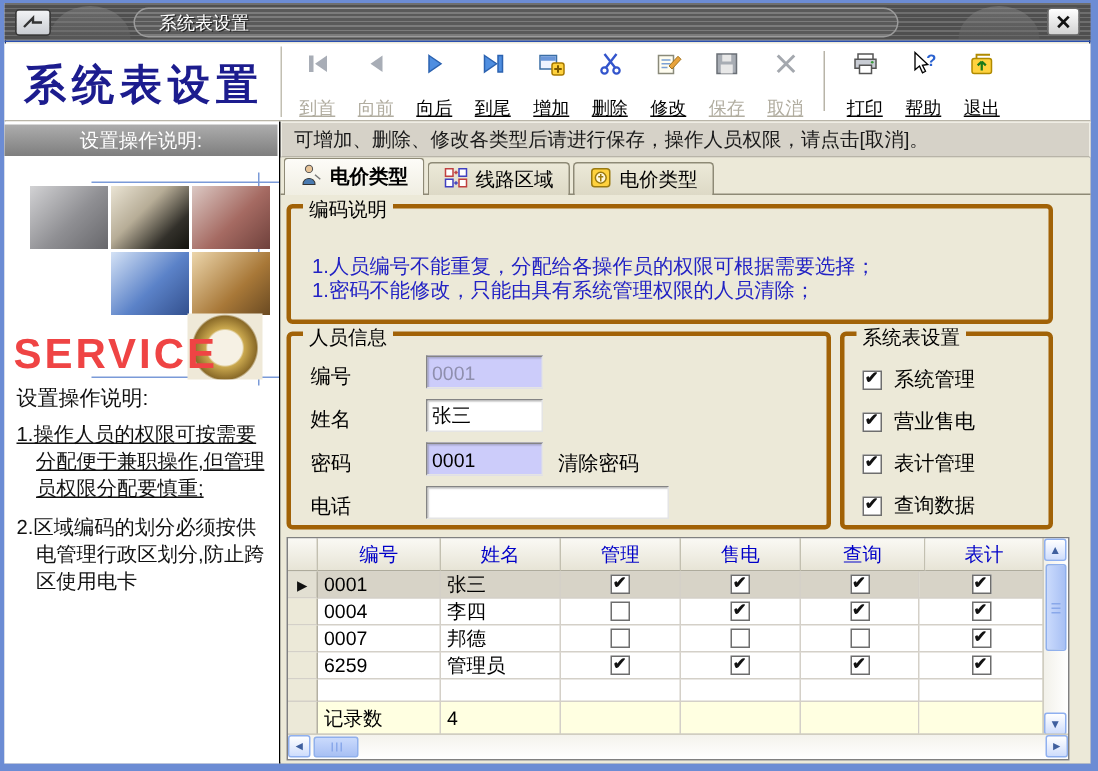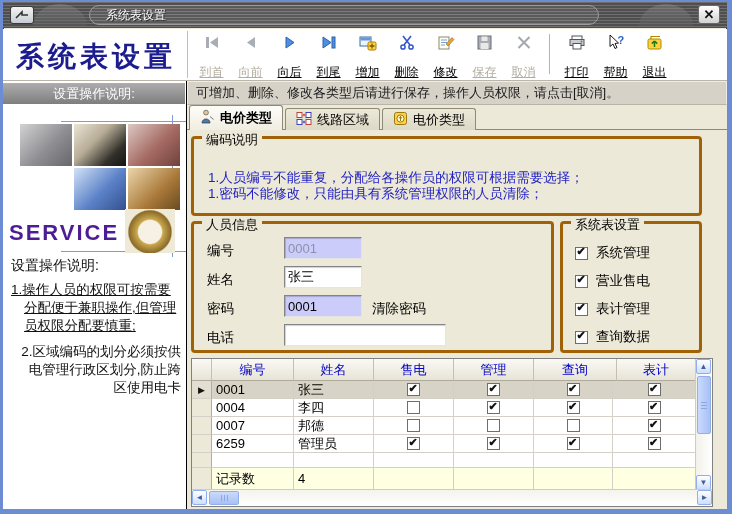--- a/index.html
+++ b/index.html
@@ -62,26 +62,26 @@
   .tile-tools{ left:17px; top:43px; background:linear-gradient(135deg,#d2d2d4,#8f8f93 55%,#67676b); }
   .tile-pen{ left:71px; top:43px; background:linear-gradient(135deg,#eae4d4,#b7ad97 40%,#32302a 75%,#14140f); }
   .tile-pens{ left:125px; top:43px; background:linear-gradient(135deg,#dcc9c4,#a56a62 55%,#6f413c); }
   .tile-keyboard{ left:71px; top:87px; background:linear-gradient(135deg,#d4e2f6,#5b82c8 55%,#33508e); }
   .tile-files{ left:125px; top:87px; background:linear-gradient(135deg,#ecd6ac,#a87838 60%,#6a4a22); }
   .tile-watch{ left:122px; top:128px; width:50px; height:44px;
     background:radial-gradient(circle at 50% 52%, #f6f1e4 34%, #caa84e 38%, #8a6a28 62%, #efe9d8 66%); }
   .cross-h1{ position:absolute; left:58px; right:0; top:40px; height:1px; background:#7a9ad8; }
   .cross-h2{ position:absolute; left:58px; right:0; top:170px; height:1px; background:#7a9ad8; }
   .cross-v{ position:absolute; left:169px; top:34px; height:142px; width:1px; background:#7a9ad8; }
-  .service{ position:absolute; left:6px; top:139px; font-size:22px; font-weight:bold; color:#4c1d95; letter-spacing:2px; }
+  .service{ position:absolute; left:6px; top:139px; font-size:28px; font-weight:bold; color:#ef4444; letter-spacing:2px; }
   .side-instr-title{ position:absolute; left:8px; top:176px; font-size:14px; color:#111; }
   .side-instr1{ position:absolute; left:8px; top:200px; width:170px; font-size:13.5px; color:#111; line-height:1.35;
     text-indent:-13px; padding-left:13px;text-decoration:underline; }
   .side-instr2{ position:absolute; left:8px; top:262px; width:170px; font-size:13.5px; color:#111; line-height:1.35;
-    text-indent:-13px; padding-left:13px;text-align:right; }
+    text-indent:-13px; padding-left:13px; }
   
   .main{ position:absolute; left:184px; top:103px; right:0; bottom:0; background:#ece9d8; }
   .tabs{ position:absolute; left:2px; top:0; display:flex; align-items:flex-end; height:25px; }
   .tab{ display:flex; align-items:center; gap:5px; padding:0 10px; font-size:13px; color:#000;
     border:1px solid #8e8a76; border-bottom:none; border-radius:3px 3px 0 0; height:22px;
     background:linear-gradient(#ece9d8,#ddd9c6); margin-right:2px; }
   .tab.active{ height:25px; background:linear-gradient(#fdfcf8,#f0eee2); font-weight:bold; position:relative; z-index:2; }
   .tab-body-line{ position:absolute; left:0; right:0; top:24px; height:1px; background:#8e8a76; }
   .groupbox{ position:absolute; border:3px solid #a16207; border-radius:4px; }
   .groupbox > .gb-title{ position:absolute; top:-8px; left:8px; background:#ece9d8; padding:0 4px; font-size:13px; color:#000; }
@@ -382,22 +382,22 @@
         <span class="cb" data-checked="true"></span>
         <span>查询数据</span>
       </div>
     </div>
 
     <div class="grid">
       <div class="grow ghead">
         <div class="gcell c0"></div>
         <div class="gcell c1">编号</div>
         <div class="gcell c2">姓名</div>
+        <div class="gcell c3">管理</div>
         <div class="gcell c4">售电</div>
-        <div class="gcell c3">管理</div>
         <div class="gcell c6">查询</div>
         <div class="gcell c5">表计</div>
       </div>
 
       <div class="grow" data-selected="true">
         <div class="gcell c0"></div>
         <div class="gcell c1">0001</div>
         <div class="gcell c2">张三</div>
         <div class="gcell c3 ccheck">
             <span class="cb" data-checked="true"></span>

